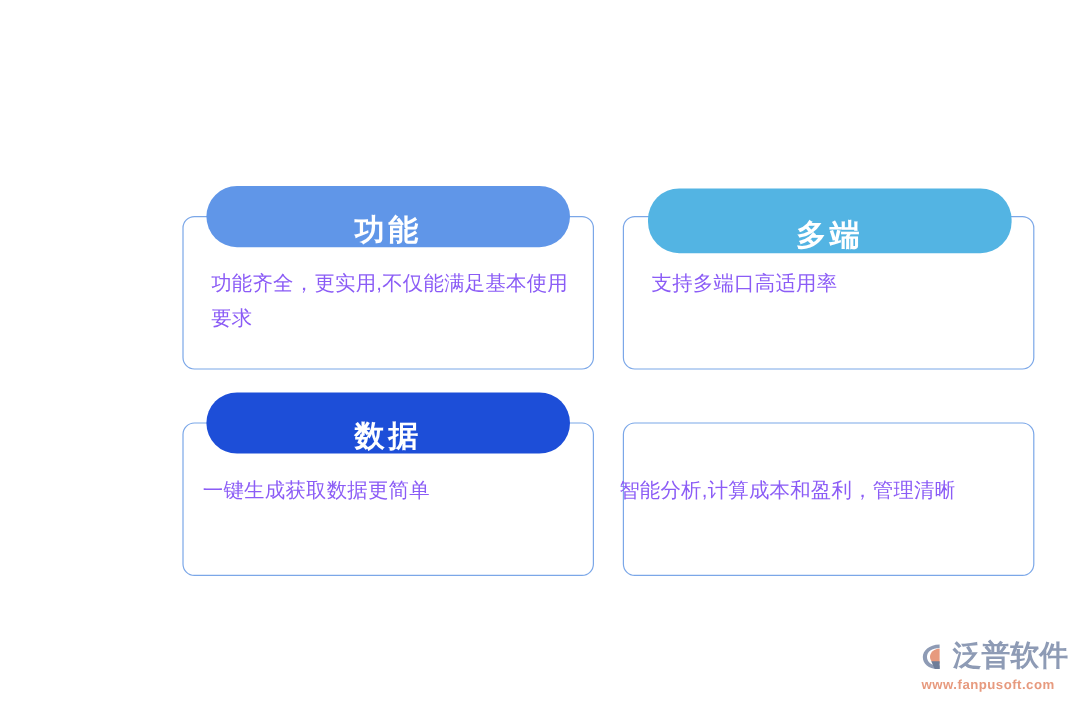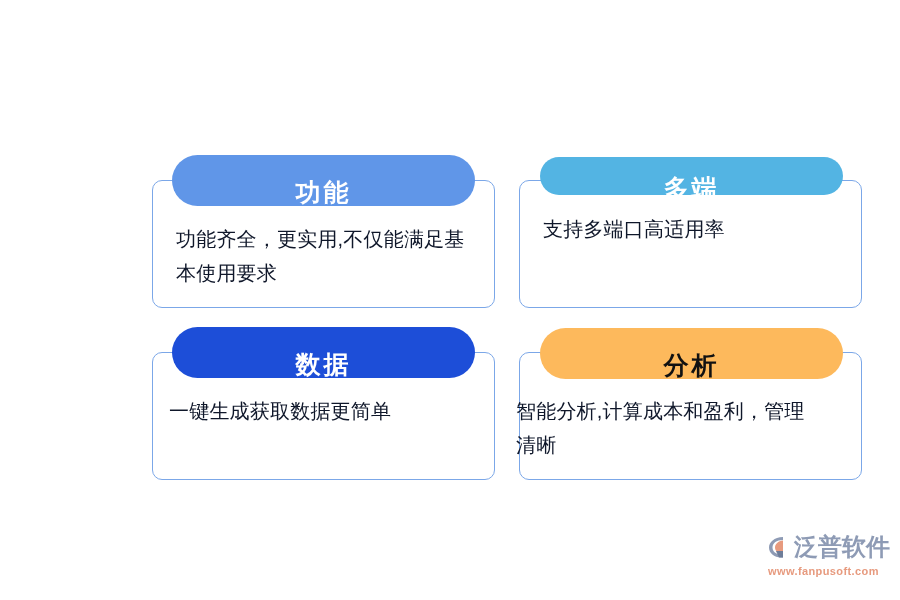--- a/index.html
+++ b/index.html
@@ -47,38 +47,38 @@
   .pill-label {
     font-size: 25px;
     font-weight: bold;
     letter-spacing: 3px;
     line-height: 1;
     white-space: nowrap;
     margin-top: 24px;
   }
 
   .pill-p1 { left: 172px; top: 155px;  width: 303px; height: 51px; background: #6096E8; }
-  .pill-p2 { left: 540px; top: 157px;  width: 303px; height: 38px; background: #53B4E3; }
+  .pill-p2 { left: 540px; top: 157px;  width: 303px; height: 54px; background: #53B4E3; }
   .pill-p3 { left: 172px; top: 327px;  width: 303px; height: 51px; background: #1d4ed8; }
   .pill-p4 { left: 540px; top: 328px;  width: 303px; height: 51px; background: #FDB95C; }
 
   .label-white { color: #ffffff; }
   .label-dark  { color: #111111; }
 
   
   .card-body {
     position: absolute;
     box-sizing: border-box;
-    font-size: 20px;
+    font-size: 17px;
     line-height: 1.72;
-    color: #0f172a;
+    color: #8b5cf6;
     letter-spacing: 0.2px;
   }
   .body-c1 { left: 176px; top: 222px; width: 300px; }
-  .body-c2 { left: 543px; top: 212px; width: 300px; }
+  .body-c2 { left: 543px; top: 222px; width: 300px; }
   .body-c3 { left: 169px; top: 394px; width: 300px; }
   .body-c4 { left: 516px; top: 394px; width: 300px; }
 
   
   .watermark {
     position: absolute;
     left: 766px;
     top: 534px;
     width: 124px;
     height: 48px;
@@ -132,23 +132,20 @@
   </div>
   <div class="card-body body-c2">支持多端口高适用率</div>
 
   <div class="card card-c3"></div>
   <div class="pill pill-p3">
     <span class="pill-label label-white">数据</span>
   </div>
   <div class="card-body body-c3">一键生成获取数据更简单</div>
 
   <div class="card card-c4"></div>
-  <div class="pill pill-p4">
-    <span class="pill-label label-dark">分析</span>
-  </div>
   <div class="card-body body-c4">智能分析,计算成本和盈利，管理清晰</div>
 
   <div class="watermark">
     <div class="wm-top">
       <svg class="wm-mark" viewBox="0 0 52 52">
         <path d="M34 6 C16 6 6 17 6 27 C6 38 16 47 30 47 L34 47 L34 41 L30 41
                  C20 41 13 35 13 27 C13 18 21 12 34 12 Z" fill="#8E9BB5"></path>
         <path d="M34 13 C24 14 18 20 18 27 C18 33 23 38 30 38 L34 38 Z" fill="#E79A7E"></path>
         <path d="M20 34 L34 34 L34 47 L26 47 Z" fill="#6E7D99"></path>
       </svg>

